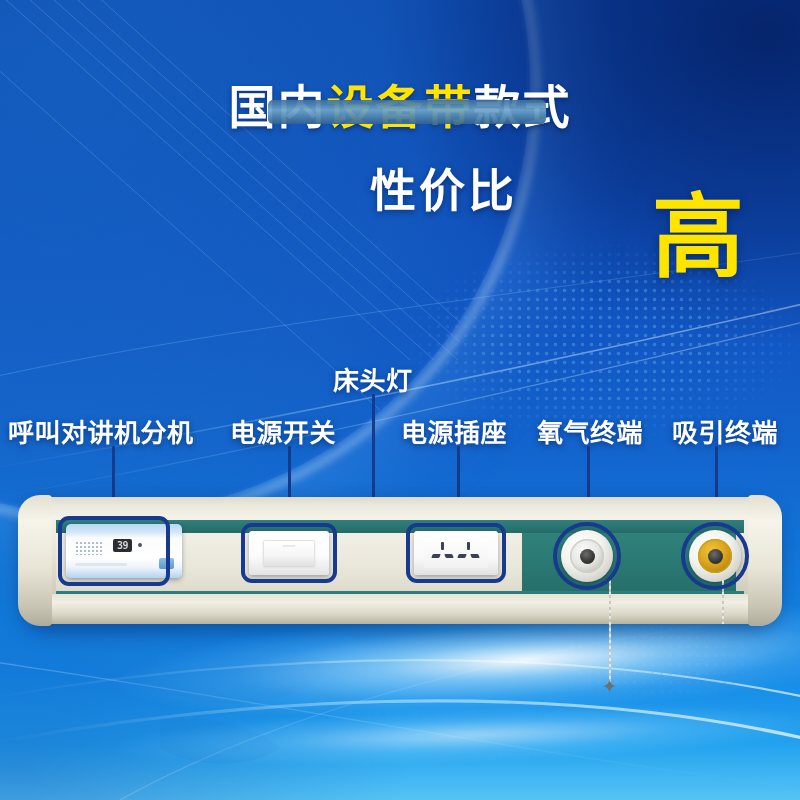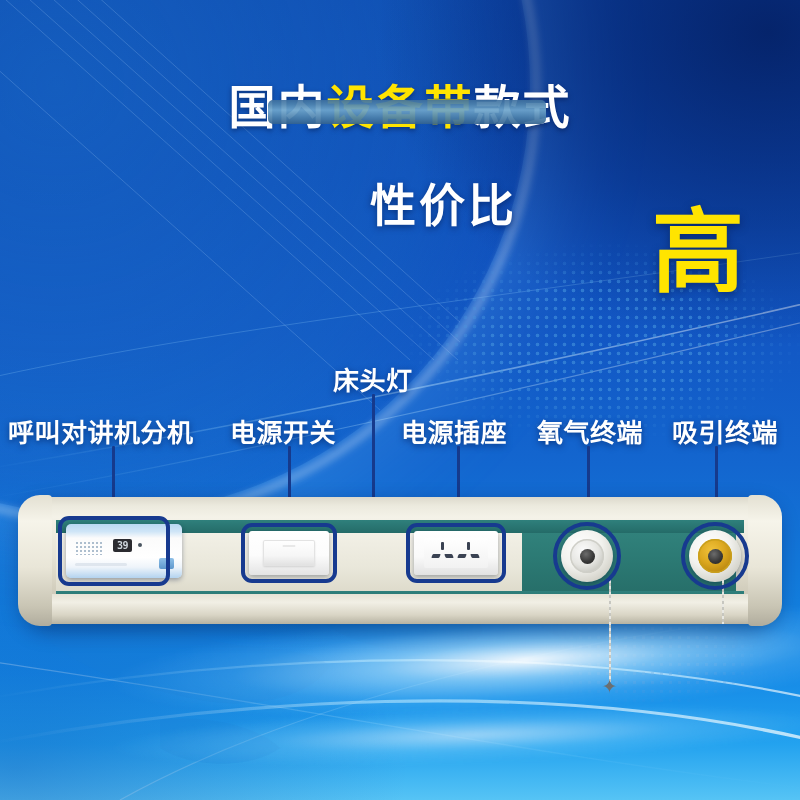--- a/index.html
+++ b/index.html
@@ -176,21 +176,21 @@
     font-weight: bold;
     letter-spacing: 2px;
     line-height: 1;
     white-space: nowrap;
   }
   .hl-w  { color: #ffffff; text-shadow: 0 2px 5px rgba(0,20,70,.55); }
   .hl-y  { color: #ffe400; text-shadow: 0 2px 5px rgba(0,20,70,.55); }
 
   .hl-line2wrap {
     position: absolute;
-    left: 0; right: 0; top: 71px;
+    left: 0; right: 0; top: 56px;
     height: 120px;
   }
   .hl-line2 {
     position: absolute;
     left: 370px; top: 98px;
     font-size: 46px;
     font-weight: bold;
     color: #ffffff;
     letter-spacing: 3px;
     text-shadow: 0 2px 6px rgba(0,20,70,.55);

